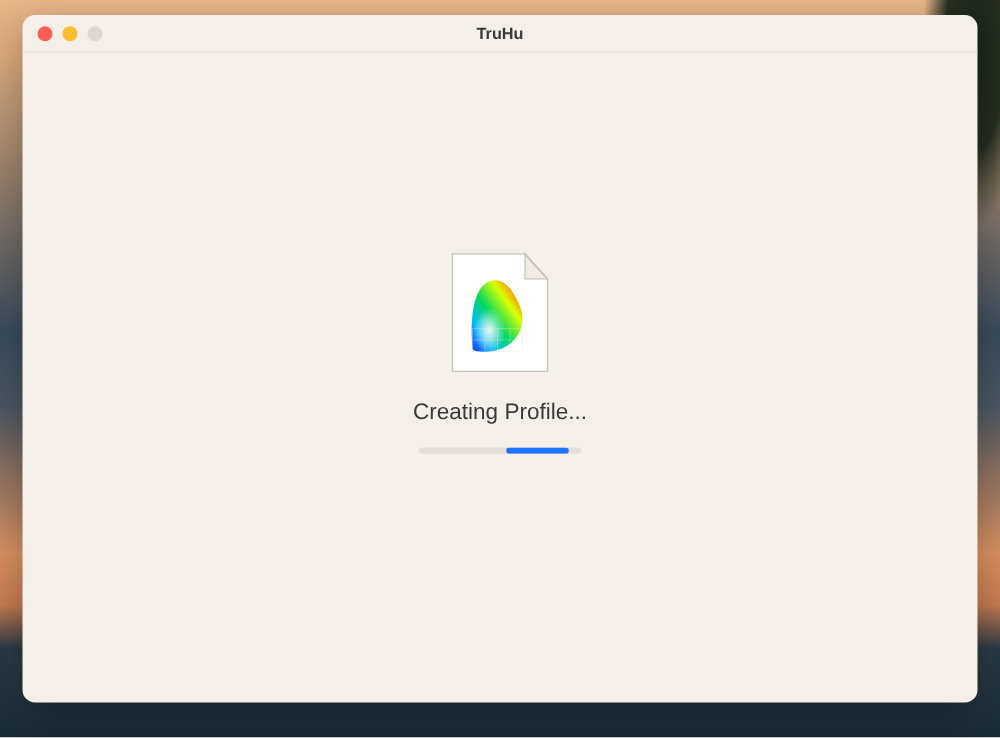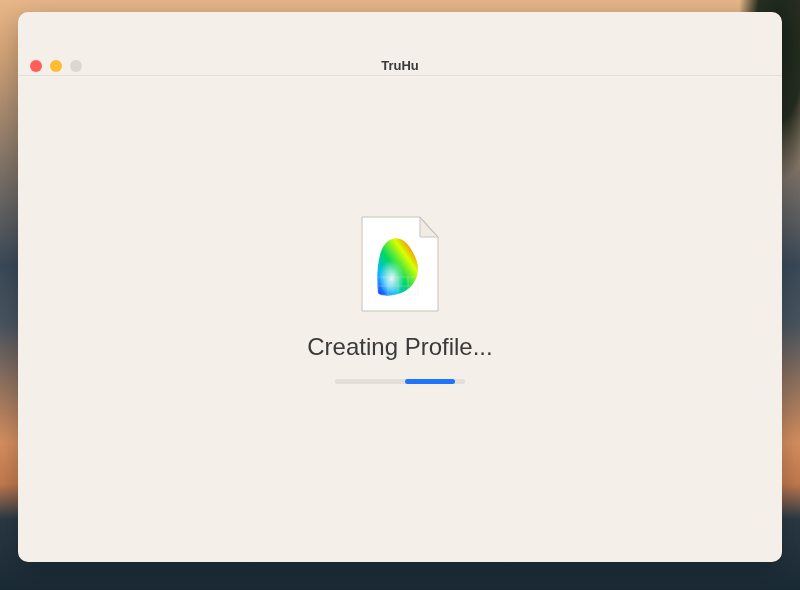--- a/index.html
+++ b/index.html
@@ -41,27 +41,26 @@
       height: 550px;
       background: #f4efe8;
       border-radius: 10px;
       box-shadow: 0 8px 30px rgba(0,0,0,0.25);
       z-index: 2;
       display: flex;
       flex-direction: column;
       overflow: hidden;
     }
     .titlebar {
-      height: 20px;
+      height: 30px;
       display: flex;
       align-items: center;
       padding: 0 12px;
       border-bottom: 1px solid #e3ded7;
       position: relative;
-      margin-top: 44px;
     }
     .traffic-lights {
       display: flex;
       gap: 8px;
     }
     .traffic-light {
       width: 12px;
       height: 12px;
       border-radius: 50%;
     }
@@ -85,21 +84,21 @@
       justify-content: center;
       gap: 18px;
       transform: translateY(-20px);
     }
     .profile-icon-wrap {
       width: 88px;
       height: 100px;
       position: relative;
     }
     .status-text {
-      font-size: 24px;
+      font-size: 18px;
       color: #3a3a3a;
       font-weight: 500;
     }
     .progress {
       width: 130px;
       height: 5px;
       background: #e3ded7;
       border-radius: 3px;
       overflow: hidden;
       position: relative;

